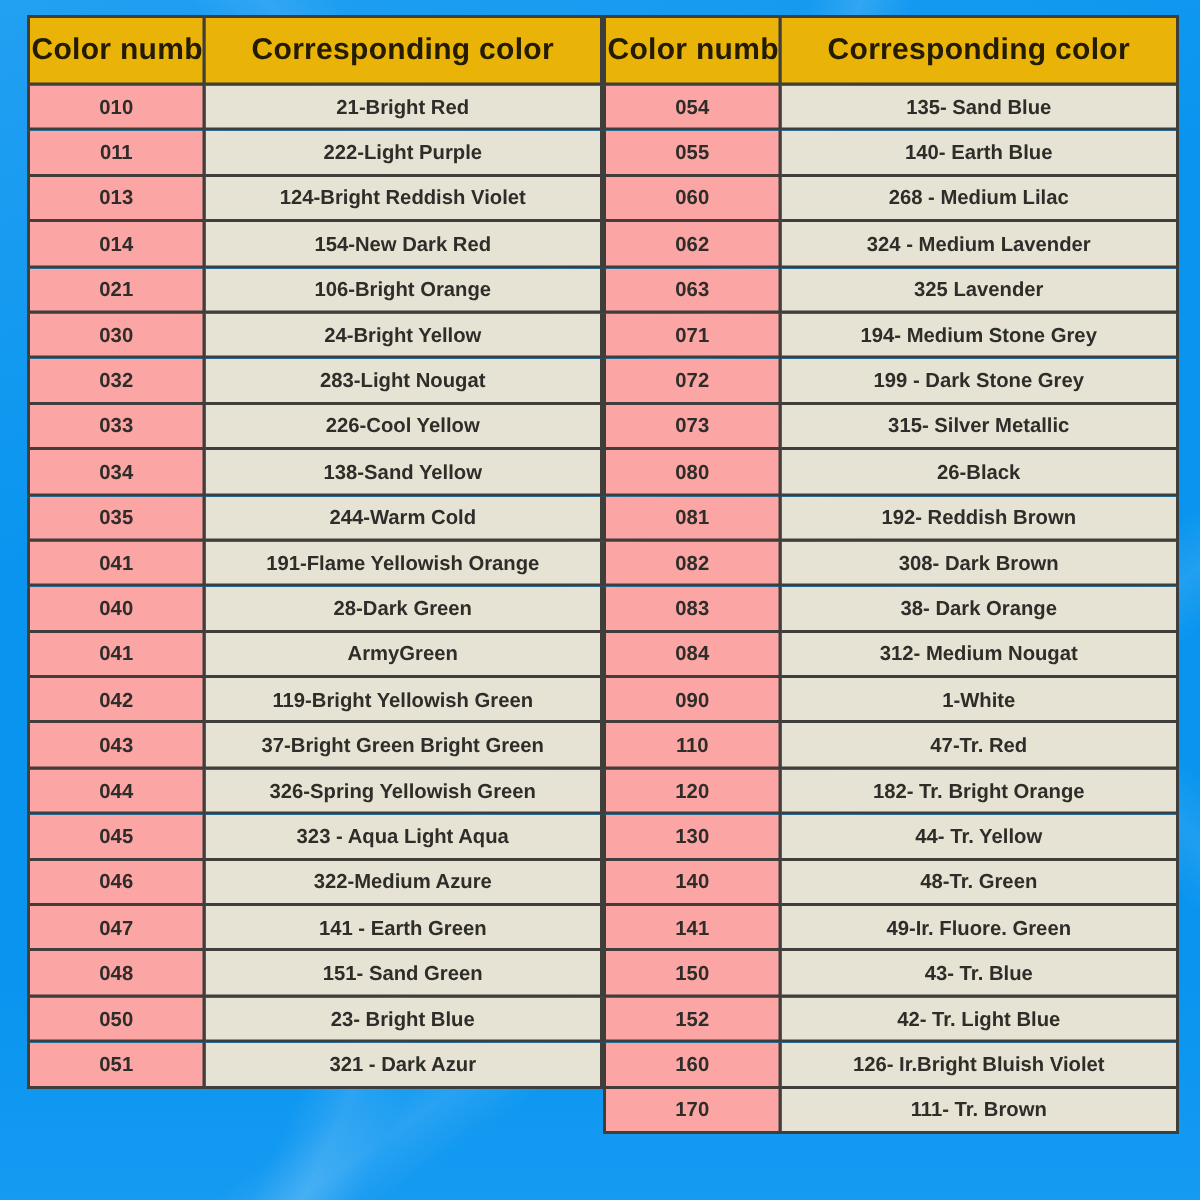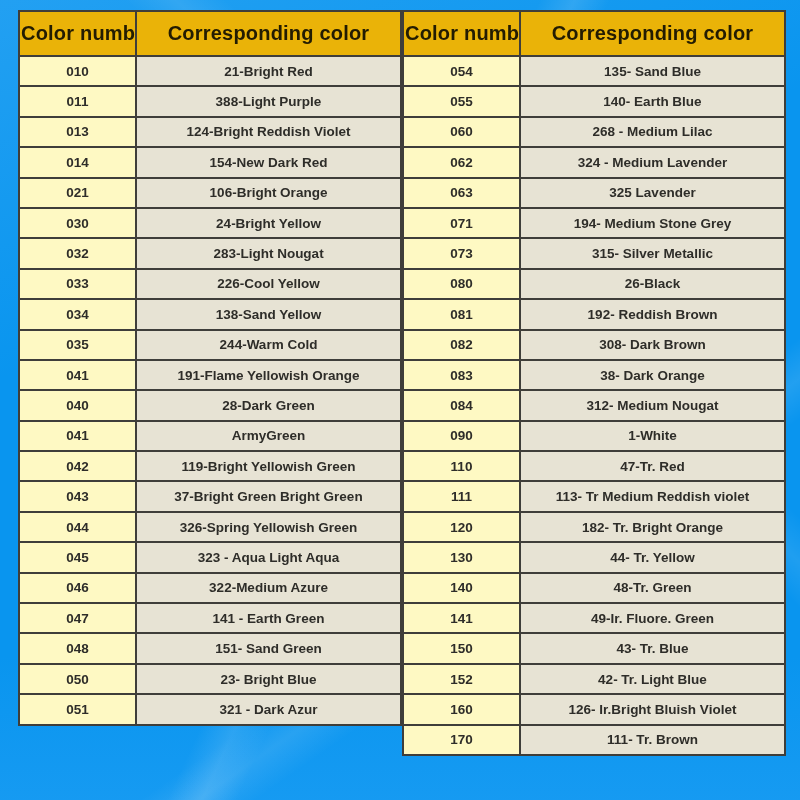--- a/index.html
+++ b/index.html
@@ -47,21 +47,21 @@
     font-size: 20px;
     font-weight: bold;
     letter-spacing: 0.2px;
   }
   table.color-table td {
     height: 26.4px;
     font-size: 13.5px;
     font-weight: 600;
     color: #2e2d29;
   }
-  td.num-cell  { background: #fef9c3; }
+  td.num-cell  { background: #fca5a5; }
   td.name-cell { background: #e7e3d4; }
   col.num-col  { width: 117px; }
   col.name-col { width: 265px; }
 </style>
 </head>
 <body>
 
 <div class="chart-wrap">
   <table class="color-table">
     <colgroup>
@@ -74,21 +74,21 @@
           <th>Corresponding color</th>
         </tr>
       </thead>
     <tbody>
         <tr>
           <td class="num-cell">010</td>
           <td class="name-cell">21-Bright Red</td>
         </tr>
         <tr>
           <td class="num-cell">011</td>
-          <td class="name-cell">388-Light Purple</td>
+          <td class="name-cell">222-Light Purple</td>
         </tr>
         <tr>
           <td class="num-cell">013</td>
           <td class="name-cell">124-Bright Reddish Violet</td>
         </tr>
         <tr>
           <td class="num-cell">014</td>
           <td class="name-cell">154-New Dark Red</td>
         </tr>
         <tr>
@@ -195,20 +195,24 @@
         </tr>
         <tr>
           <td class="num-cell">063</td>
           <td class="name-cell">325 Lavender</td>
         </tr>
         <tr>
           <td class="num-cell">071</td>
           <td class="name-cell">194- Medium Stone Grey</td>
         </tr>
         <tr>
+          <td class="num-cell">072</td>
+          <td class="name-cell">199 - Dark Stone Grey</td>
+        </tr>
+        <tr>
           <td class="num-cell">073</td>
           <td class="name-cell">315- Silver Metallic</td>
         </tr>
         <tr>
           <td class="num-cell">080</td>
           <td class="name-cell">26-Black</td>
         </tr>
         <tr>
           <td class="num-cell">081</td>
           <td class="name-cell">192- Reddish Brown</td>
@@ -225,24 +229,20 @@
           <td class="num-cell">084</td>
           <td class="name-cell">312- Medium Nougat</td>
         </tr>
         <tr>
           <td class="num-cell">090</td>
           <td class="name-cell">1-White</td>
         </tr>
         <tr>
           <td class="num-cell">110</td>
           <td class="name-cell">47-Tr. Red</td>
-        </tr>
-        <tr>
-          <td class="num-cell">111</td>
-          <td class="name-cell">113- Tr Medium Reddish violet</td>
         </tr>
         <tr>
           <td class="num-cell">120</td>
           <td class="name-cell">182- Tr. Bright Orange</td>
         </tr>
         <tr>
           <td class="num-cell">130</td>
           <td class="name-cell">44- Tr. Yellow</td>
         </tr>
         <tr>

